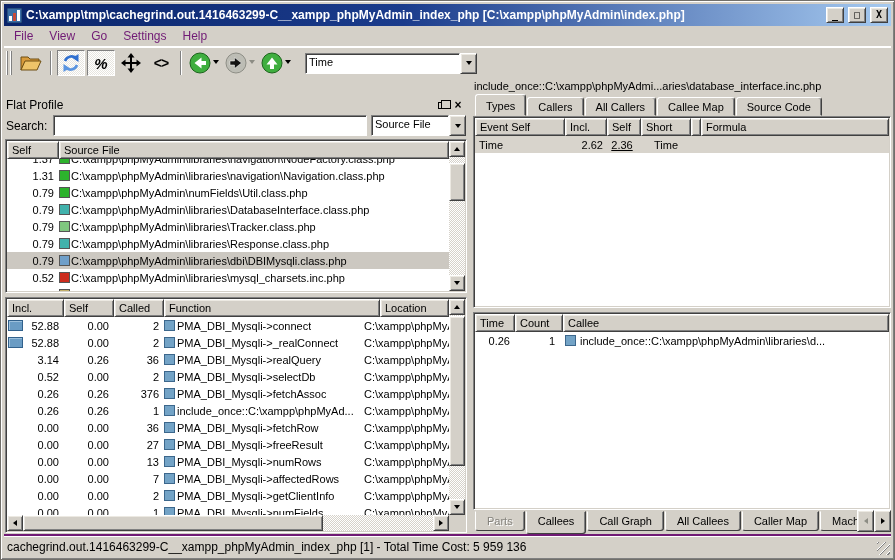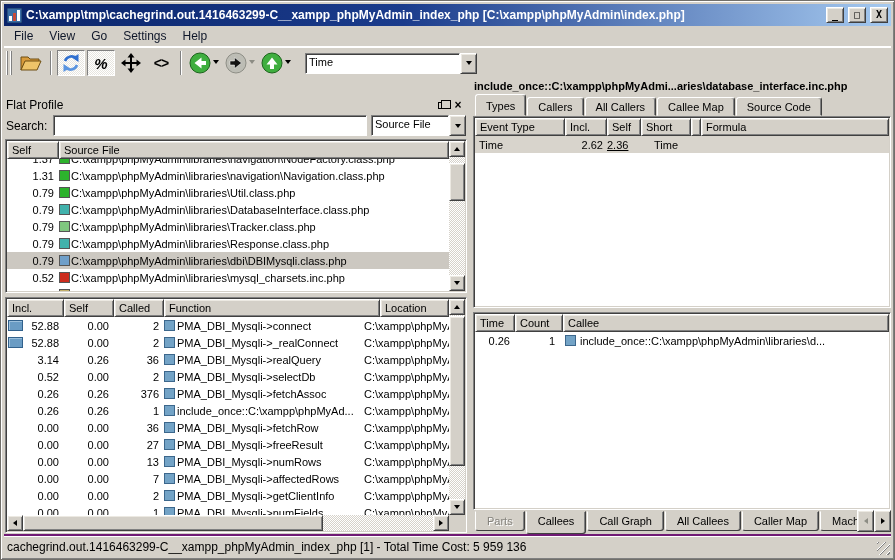--- a/index.html
+++ b/index.html
@@ -19,21 +19,21 @@
     display:flex; align-items:center; padding:0 3px; gap:4px; flex:0 0 auto; }
   .titlebar .ttext { color:#fff; font-weight:bold; font-size:12px; white-space:nowrap; overflow:hidden;
     flex:1; letter-spacing:0; }
   .tbtn { width:18px; height:16px; font-size:10px; line-height:13px; text-align:center;
     color:#000; font-weight:bold; font-family:"DejaVu Sans Mono", monospace; }
   .appicon { width:15px; height:15px; flex:0 0 auto; }
 
   
   .menubar { height:21px; display:flex; align-items:center; font-size:12px; padding-left:2px;
     border-bottom:1px solid #fff; flex:0 0 auto; }
-  .menu-item { padding:2px 8px; color:#0f172a; }
+  .menu-item { padding:2px 8px; color:#701a75; }
 
   
   .toolbar { height:31px; display:flex; align-items:center; gap:2px; padding:1px 2px;
     border-top:1px solid #fff; flex:0 0 auto; }
   .tb-handle { width:7px; height:24px; margin-right:2px;
     background:repeating-linear-gradient(90deg,#fff 0 1px,#808080 1px 2px,transparent 2px 4px); }
   .tb-sep { width:2px; height:24px; margin:0 3px;
     border-left:1px solid #808080; border-right:1px solid #fff; }
   .tb-btn { width:28px; height:26px; display:flex; align-items:center; justify-content:center; }
   .tb-toggled { border:1px solid; border-color:#808080 #fff #fff #808080;
@@ -125,21 +125,21 @@
   .cell-incl { width:57px; flex:0 0 auto; display:flex; align-items:center; justify-content:flex-end; padding-right:5px; }
   .cell-self { width:50px; flex:0 0 auto; text-align:right; padding-right:5px; }
   .cell-called { width:50px; flex:0 0 auto; text-align:right; padding-right:5px; }
   .cell-func { width:200px; flex:0 0 auto; display:flex; align-items:center; overflow:hidden; }
   .cell-loc { flex:1; overflow:hidden; }
   .incl-bar { width:15px; height:11px; background:#6a9cc4; border:1px solid #31618c;
     box-shadow: inset 1px 1px 0 #9cc0dc; margin-right:auto; margin-left:1px; }
   .fsq { width:11px; height:11px; flex:0 0 auto; background:#73a3c6; border:1px solid #3c678c; margin-right:2px; }
 
   
-  .rp-title { font-size:11px; font-weight:bold; height:16px; white-space:nowrap; overflow:hidden;
+  .rp-title { font-size:11px; font-weight:normal; height:16px; white-space:nowrap; overflow:hidden;
     padding:2px 1px 0 1px; flex:0 0 auto; }
   .tabs-top { display:flex; height:22px; align-items:flex-end; padding-left:2px; flex:0 0 auto; position:relative; z-index:2;}
   .tab { font-size:11px; padding:3px 10px 2px 10px; height:19px; background:#d4d0c8;
     border:1px solid; border-color:#fff #404040 transparent #fff;
     border-radius:3px 3px 0 0; margin-right:1px; white-space:nowrap; box-shadow: inset -1px 0 0 #808080;}
   .tab.active { height:22px; padding-top:5px; z-index:3; }
   .tabs-bottom { display:flex; height:24px; align-items:flex-end; padding-left:2px; flex:0 0 auto; position:relative;}
   .tab-b { font-size:11px; padding:3px 11px; height:20px; background:#d4d0c8;
     border:1px solid; border-color:transparent #404040 #404040 #fff;
     border-radius:0 0 3px 3px; margin-right:1px; white-space:nowrap; box-shadow: inset -1px 0 0 #808080;}
@@ -150,21 +150,21 @@
   .tsc { width:17px; height:22px; display:flex; align-items:center; justify-content:center;
     background:#d4d0c8; border:1px solid; border-color:#fff #404040 #404040 #fff;
     box-shadow: inset 1px 1px 0 #ece9e2, inset -1px -1px 0 #808080; }
 
   .ev-frame { height:192px; flex:0 0 auto; }
   .ev-head { display:flex; position:absolute; top:1px; left:1px; right:1px; }
   .ev-rows { position:absolute; top:19px; left:1px; right:1px; bottom:1px; overflow:hidden; }
   .ev-row { height:17px; display:flex; font-size:11px; align-items:center; background:#d8d4cc; }
   .ev-c1 { width:90px; flex:0 0 auto; padding-left:4px; }
   .ev-c2 { width:42px; flex:0 0 auto; text-align:right; padding-right:4px; }
-  .ev-c3 { width:34px; flex:0 0 auto; text-align:left; padding-right:4px;text-decoration:underline; }
+  .ev-c3 { width:34px; flex:0 0 auto; text-align:center; padding-right:4px;text-decoration:underline; }
   .ev-c4 { width:50px; flex:0 0 auto; text-align:center; }
   .ev-c5 { width:10px; flex:0 0 auto; }
   .ev-c6 { flex:1; padding-left:4px; }
 
   .ca-frame { flex:1; margin-top:4px; }
   .ca-head { display:flex; position:absolute; top:1px; left:1px; right:1px; }
   .ca-rows { position:absolute; top:19px; left:1px; right:1px; bottom:1px; overflow:hidden; }
   .ca-row { height:17px; display:flex; font-size:11px; align-items:center; white-space:nowrap; }
   .ca-c1 { width:40px; flex:0 0 auto; text-align:right; padding-right:5px; }
   .ca-c2 { width:48px; flex:0 0 auto; text-align:right; padding-right:8px; }
@@ -313,21 +313,21 @@
 
             <div class="fp-row">
               <span class="fp-self">1.31</span>
               <span class="sq" style="background: rgb(45, 179, 45);"></span>
               <span class="fp-path">C:\xampp\phpMyAdmin\libraries\navigation\Navigation.class.php</span>
             </div>
 
             <div class="fp-row">
               <span class="fp-self">0.79</span>
               <span class="sq" style="background: rgb(45, 179, 45);"></span>
-              <span class="fp-path">C:\xampp\phpMyAdmin\libraries\Util.class.php</span>
+              <span class="fp-path">C:\xampp\phpMyAdmin\numFields\Util.class.php</span>
             </div>
 
             <div class="fp-row">
               <span class="fp-self">0.79</span>
               <span class="sq" style="background: rgb(65, 178, 172);"></span>
               <span class="fp-path">C:\xampp\phpMyAdmin\libraries\DatabaseInterface.class.php</span>
             </div>
 
             <div class="fp-row">
               <span class="fp-self">0.79</span>
@@ -586,21 +586,21 @@
 
           <span class="tab">All Callers</span>
 
           <span class="tab">Callee Map</span>
 
           <span class="tab">Source Code</span>
         </div>
 
       <div class="frame ev-frame">
         <div class="ev-head">
-          <span class="hdrcell" style="width:90px">Event Type</span>
+          <span class="hdrcell" style="width:90px">Event Self</span>
           <span class="hdrcell" style="width:42px">Incl.</span>
           <span class="hdrcell" style="width:34px">Self</span>
           <span class="hdrcell" style="width:50px">Short</span>
           <span class="hdrcell" style="width:10px;padding:0"></span>
           <span class="hdrcell" style="flex:1">Formula</span>
         </div>
         <div class="ev-rows">
 
             <div class="ev-row">
               <span class="ev-c1">Time</span>

